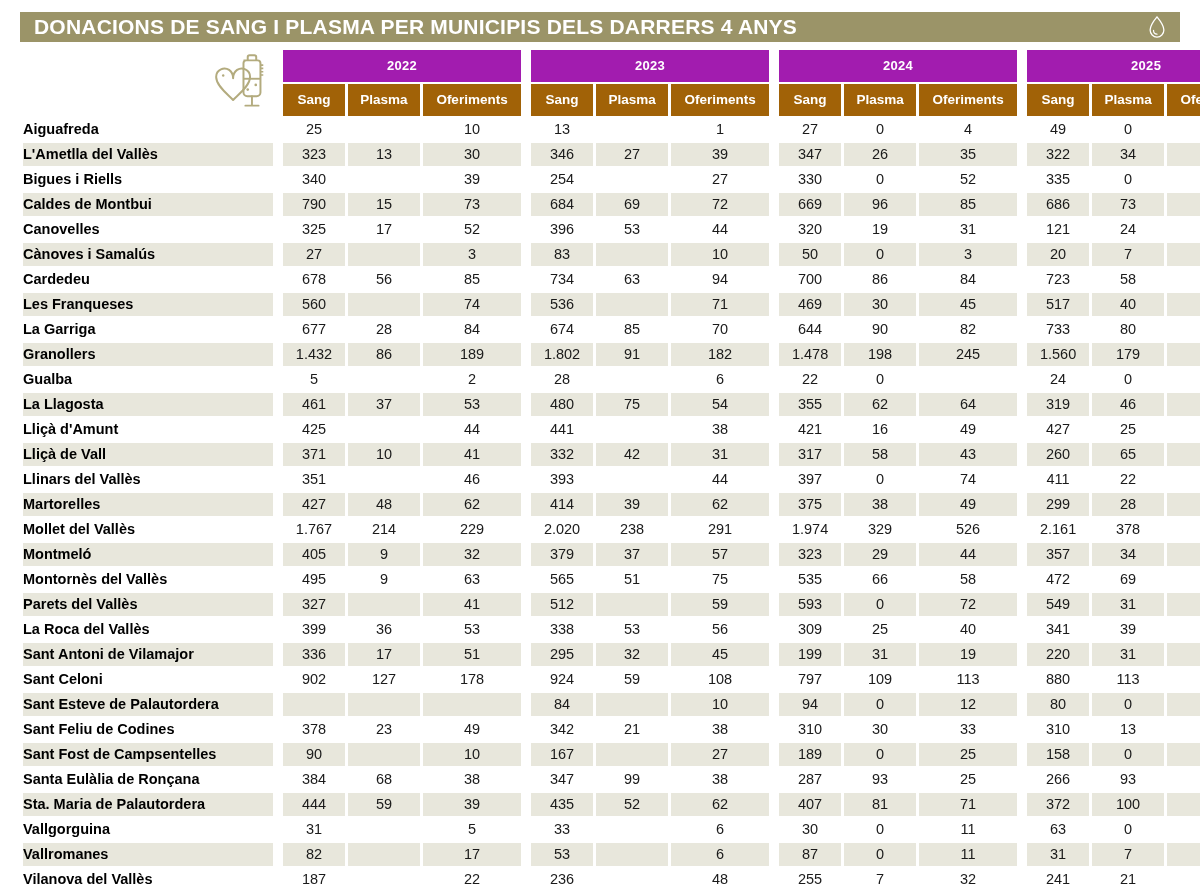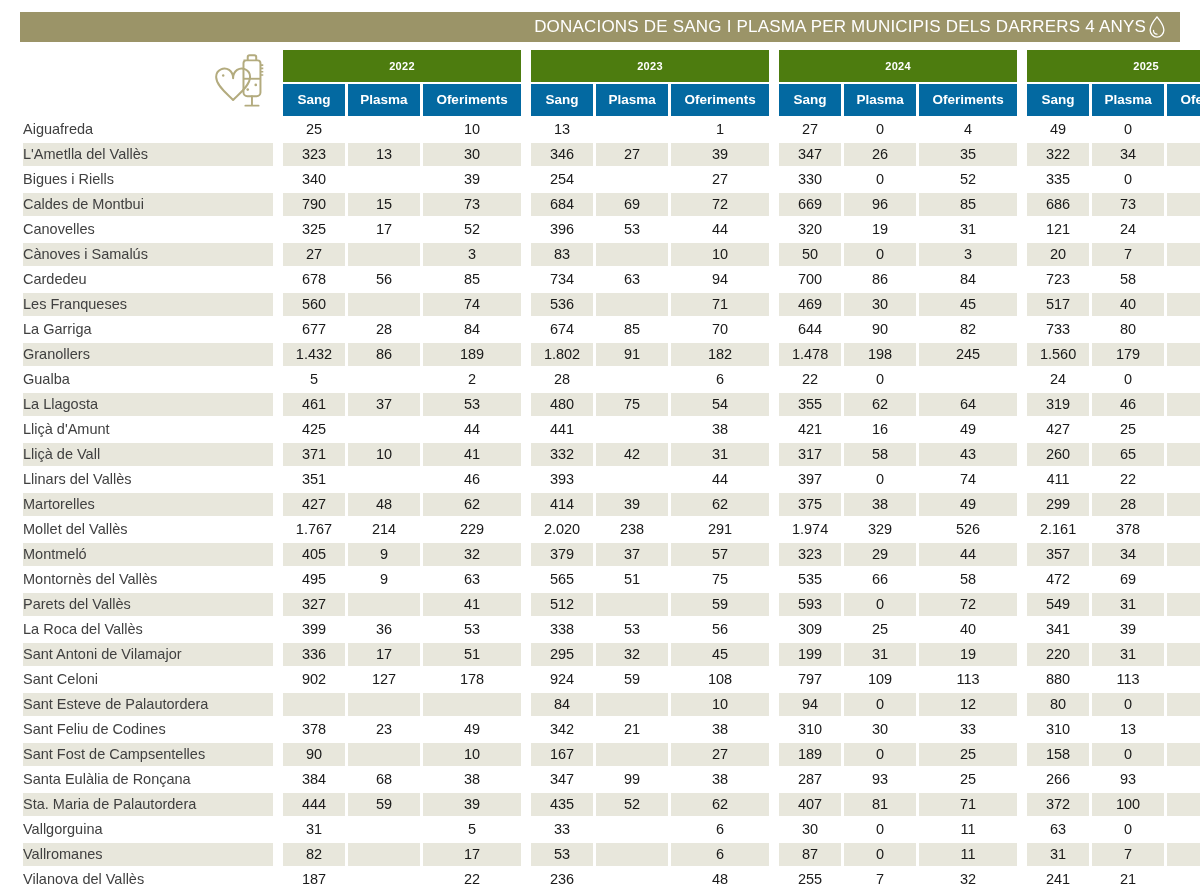--- a/index.html
+++ b/index.html
@@ -17,58 +17,57 @@
   .titlebar{
     position:relative;
     margin:12px 0 6px 0;
     height:30px;
     background:#9b9468;
     display:flex;align-items:center;
     padding:0 12px 0 14px;
   }
   .titlebar .title{
     color:#ffffff;
-    font-size:17px;
-    font-weight:normal;
+    font-size:21px;
+    font-weight:bold;
     letter-spacing:.2px;
     text-transform:uppercase;
     white-space:nowrap;
     flex:1 1 auto;
-    text-align:right;
   }
   .drop-icon{flex:0 0 auto;width:22px;height:24px;display:block;}
 
   
   table.grid{
     border-collapse:separate;
     border-spacing:3px 2px;
     width:1160px;
     table-layout:fixed;
   }
   table.grid td,table.grid th{padding:0;margin:0;}
 
   col.c-name{width:250px;}
   col.c-sang{width:62px;}
   col.c-plas{width:72px;}
   col.c-ofer{width:98px;}
   col.c-gap{width:4px;}
 
   
   .yearcell{
-    background:#4d7c0f;
+    background:#a21caf;
     color:#fff;
-    font-size:11px;
+    font-size:13px;
     font-weight:bold;
     text-align:center;
     height:22px;
     line-height:22px;
     letter-spacing:.3px;
   }
   .subcell{
-    background:#0369a1;
+    background:#a16207;
     color:#fff;
     font-size:13.5px;
     font-weight:bold;
     text-align:center;
     height:22px;
     line-height:22px;
   }
   .blankhead{background:transparent;}
 
   
@@ -77,22 +76,22 @@
     vertical-align:bottom;
     text-align:right;
     padding-right:16px;
   }
   .bag-icon{display:inline-block;width:76px;height:66px;vertical-align:bottom;}
 
   
   tr.drow{height:23px;}
   td.name{
     font-size:14.5px;
-    font-weight:normal;
-    color:#404040;
+    font-weight:bold;
+    color:#000000;
     padding-left:14px;
     white-space:nowrap;
     height:23px;
     line-height:23px;
     overflow:hidden;
   }
   td.num{
     font-size:14.5px;
     color:#1a1a1a;
     text-align:center;

